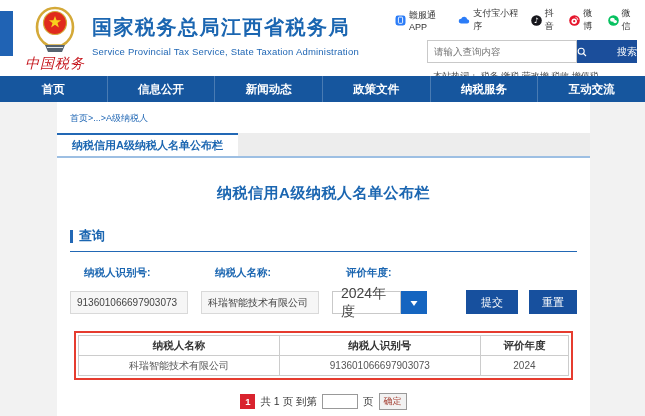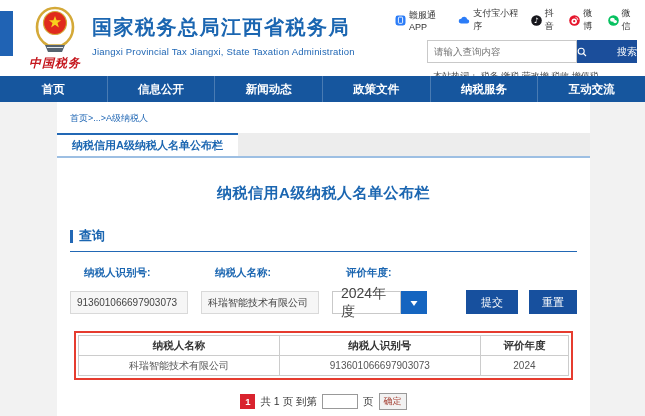--- a/index.html
+++ b/index.html
@@ -4,21 +4,21 @@
 <style>
   * { margin:0; padding:0; box-sizing:border-box; }
   html,body { background:#d8d8d8; }
   body { font-family:"Liberation Sans", sans-serif; }
   .page { position:relative; width:645px; height:416px; background:#f2f2f2; overflow:hidden; margin:0 auto; }
 
   
   .header { position:absolute; top:0; left:0; width:645px; height:76px; background:#ffffff; }
   .side-strip { position:absolute; left:0; top:11px; width:13px; height:45px; background:#2063b4; }
   .logo-wrap { position:absolute; left:24px; top:6px; width:62px; text-align:center; }
-  .logo-caption { font-size:12px; font-weight:bold; font-style:italic; color:#c5161d; margin-top:-3px; letter-spacing:1px; }
+  .logo-caption { font-size:14px; font-weight:normal; font-style:italic; color:#c5161d; margin-top:-3px; letter-spacing:1px; }
   .title-wrap { position:absolute; left:92px; top:14px; }
   .site-title { font-size:20px; font-weight:bold; color:#1b66b1; letter-spacing:1.5px; }
   .site-subtitle { font-size:9.5px; color:#2268b5; margin-top:5px; letter-spacing:0.2px; }
 
   .header-right { position:absolute; right:8px; top:7px; width:242px; }
   .social-row { display:flex; align-items:center; gap:9px; }
   .social-item { display:flex; align-items:center; gap:3px; font-size:9px; color:#333; cursor:pointer; }
   .search-row { display:flex; margin-top:7px; justify-content:flex-end; }
   .search-input { width:150px; height:23px; border:1px solid #c9c9c9; font-size:9.5px; padding:0 6px; color:#555; outline:none; font-family:"Liberation Sans", sans-serif; }
   .search-btn { width:60px; height:23px; background:#1b4e9b; color:#fff; border:none; font-size:10px; display:flex; align-items:center; justify-content:space-between; gap:3px; cursor:pointer; font-family:"Liberation Sans", sans-serif; }
@@ -84,21 +84,21 @@
           <path d="M25 10 l1.6 4.2 4.5 0 -3.6 2.8 1.4 4.4 -3.9 -2.7 -3.9 2.7 1.4 -4.4 -3.6 -2.8 4.5 0 Z" fill="#f7d11e"></path>
           <path d="M15 39 L35 39 L32 46 L18 46 Z" fill="#55636f"></path>
           <path d="M17 41.5 L33 41.5" stroke="#dfe6ec" stroke-width="1"></path>
         </svg>
       </span>
       <div class="logo-caption">中国税务</div>
     </div>
 
     <div class="title-wrap">
       <div class="site-title">国家税务总局江西省税务局</div>
-      <div class="site-subtitle">Jiangxi Provincial Tax Jiangxi, State Taxation Administration</div>
+      <div class="site-subtitle">Service Provincial Tax Service, State Taxation Administration</div>
     </div>
 
     <div class="header-right">
       <div class="social-row">
         <span class="social-item">
           <span class="icon">
             <svg width="11" height="11" viewBox="0 0 11 11">
                 <rect x="0.5" y="0.5" width="10" height="10" rx="2.4" fill="#2b7cf7"></rect>
                 <rect x="3.4" y="2.1" width="4.2" height="6.2" rx="0.8" fill="none" stroke="#fff" stroke-width="0.9"></rect>
               </svg>

